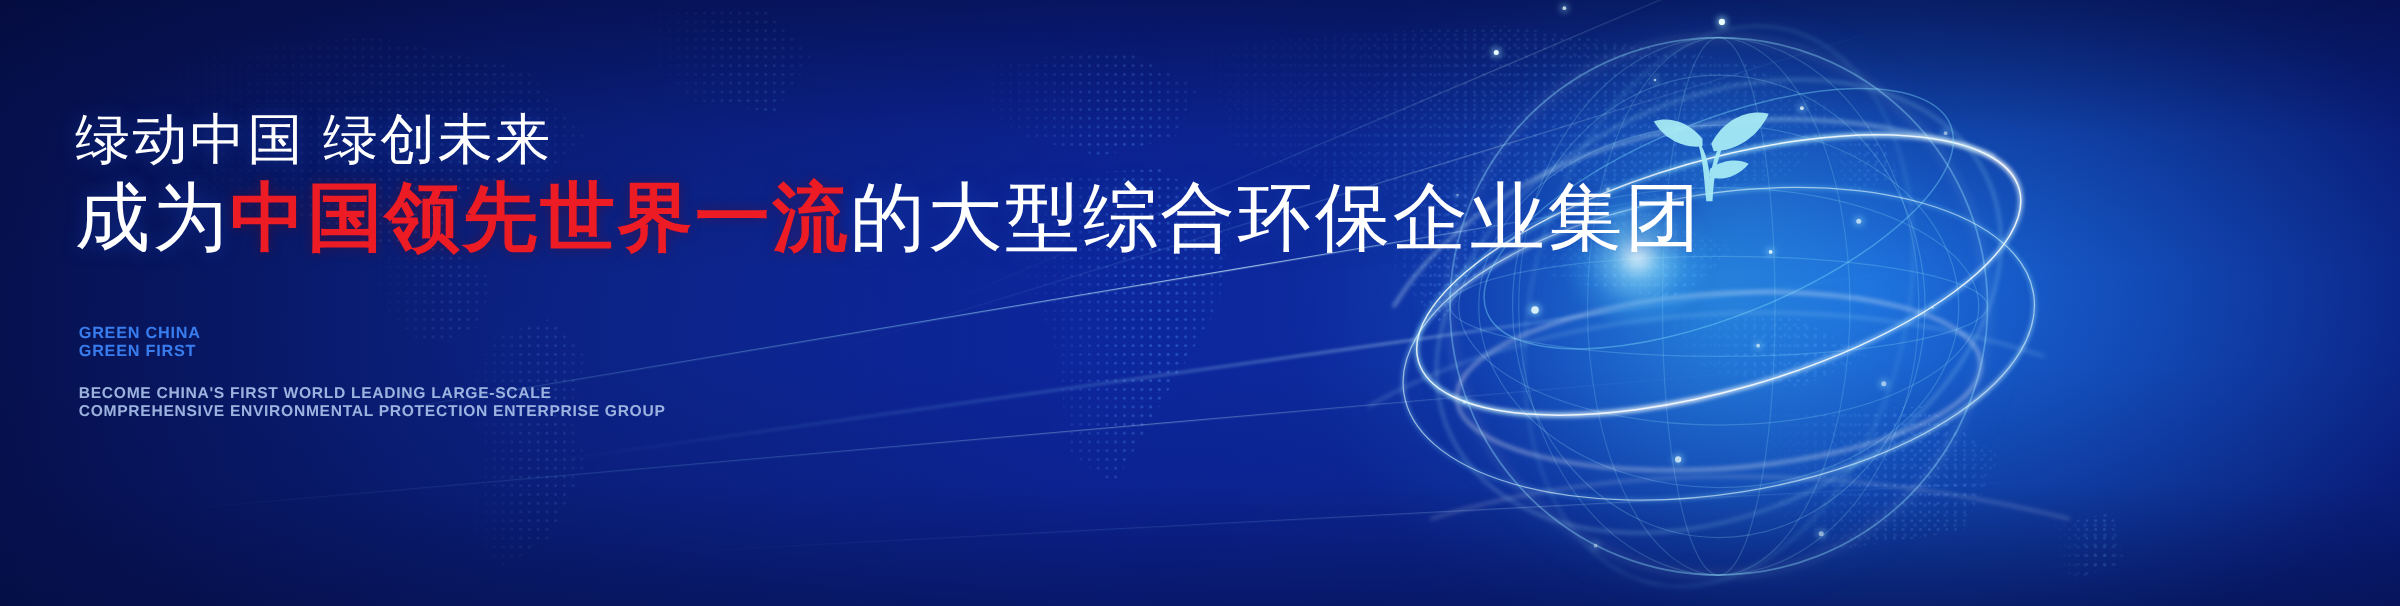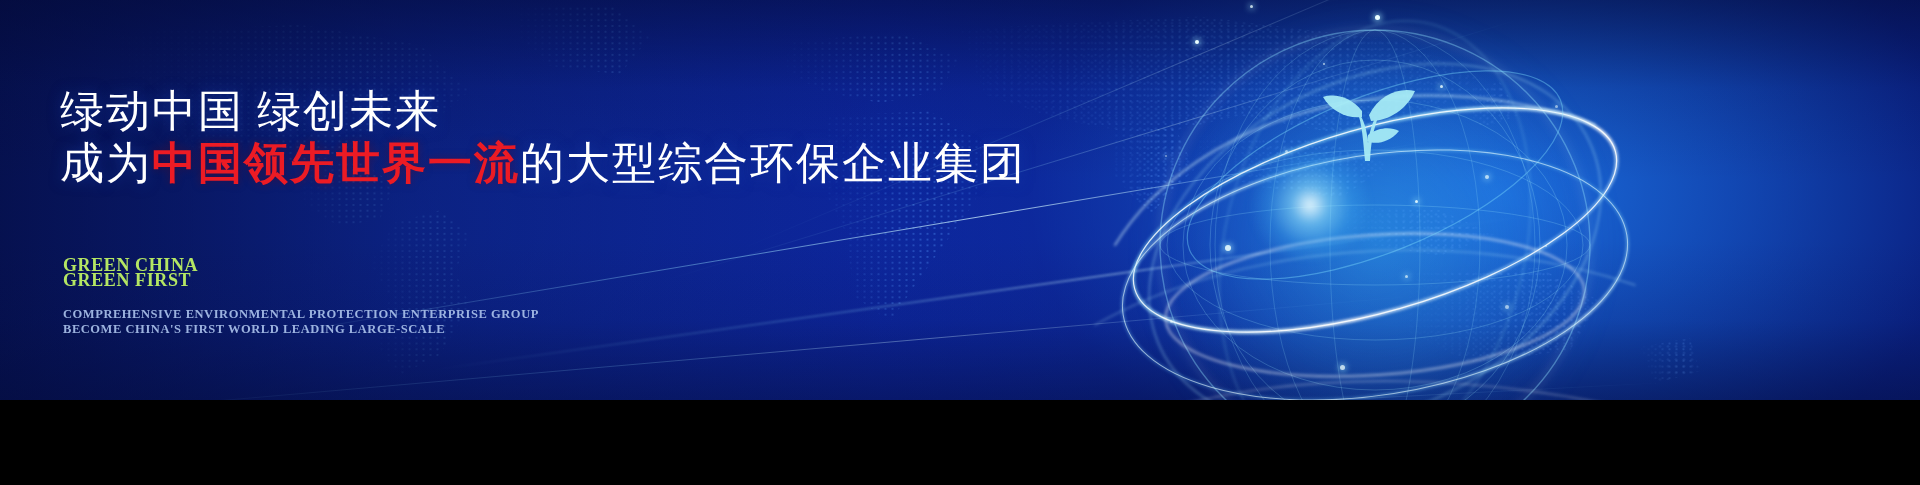--- a/index.html
+++ b/index.html
@@ -3,23 +3,23 @@
 <meta charset="utf-8">
 <style>
   html, body {
     margin: 0;
     padding: 0;
     background: #000;
   }
   .banner {
     position: relative;
     width: 1920px;
-    height: 400px;
+    height: 485px;
     overflow: hidden;
-    font-family: Liberation Serif, serif;
+    font-family: Liberation Sans, sans-serif;
     background: #0a1f8f;
   }
 
   
   .bg-base {
     position: absolute; inset: 0;
     background:
       radial-gradient(ellipse 900px 620px at 78% 48%, #1b6ddb 0%, rgba(21,88,200,0.75) 26%, rgba(14,52,166,0.35) 52%, rgba(10,32,140,0) 74%),
       radial-gradient(ellipse 1400px 900px at 22% 55%, #0f2ea8 0%, #0c2398 42%, #0a1c86 70%, #081670 100%),
       linear-gradient(100deg, #071463 0%, #0a1f8e 30%, #0e35ad 62%, #1457c4 100%);
@@ -101,41 +101,41 @@
     position: absolute; left: 0; top: 82px;
     font-size: 44px;
     letter-spacing: 2px;
     color: #ffffff;
     font-weight: 400;
     white-space: nowrap;
     text-shadow: 0 0 14px rgba(20,60,170,0.65);
   }
   .headline-2 {
     position: absolute; left: 0; top: 134px;
-    font-size: 44px;
+    font-size: 60px;
     letter-spacing: 2px;
     font-weight: 400;
     color: #ffffff;
     white-space: nowrap;
     text-shadow: 0 0 14px rgba(20,60,170,0.65);
   }
   .headline-2 .hl {
     color: #ec1b24;
     font-weight: 700;
     text-shadow: 0 0 10px rgba(120,0,0,0.35);
   }
   .headline-2 .w { font-weight: 400; }
 
   .sub-en {
     position: absolute; left: 3px; top: 258px;
-    font-size: 18px;
+    font-size: 13px;
     font-weight: 700;
     line-height: 15px;
     letter-spacing: 0.6px;
-    color: #bef264;
+    color: #3b82f6;
     opacity: 0.95;
   }
   .tag-en {
     position: absolute; left: 3px; top: 307px;
     font-size: 12.5px;
     font-weight: 700;
     line-height: 15px;
     letter-spacing: 0.55px;
     color: #a9c0ea;
     opacity: 0.92;
@@ -320,18 +320,18 @@
     <div class="headline-2">
       <span class="w">成为</span><span class="hl">中国领先世界一流</span><span class="w">的大型综合环保企业集团</span>
     </div>
 
     <div class="sub-en">
       <div>GREEN CHINA</div>
       <div>GREEN FIRST</div>
     </div>
 
     <div class="tag-en">
+      <div>BECOME CHINA'S FIRST WORLD LEADING LARGE-SCALE</div>
       <div>COMPREHENSIVE ENVIRONMENTAL PROTECTION ENTERPRISE GROUP</div>
-      <div>BECOME CHINA'S FIRST WORLD LEADING LARGE-SCALE</div>
     </div>
 
   </div>
 </div>
 
 </body></html>

